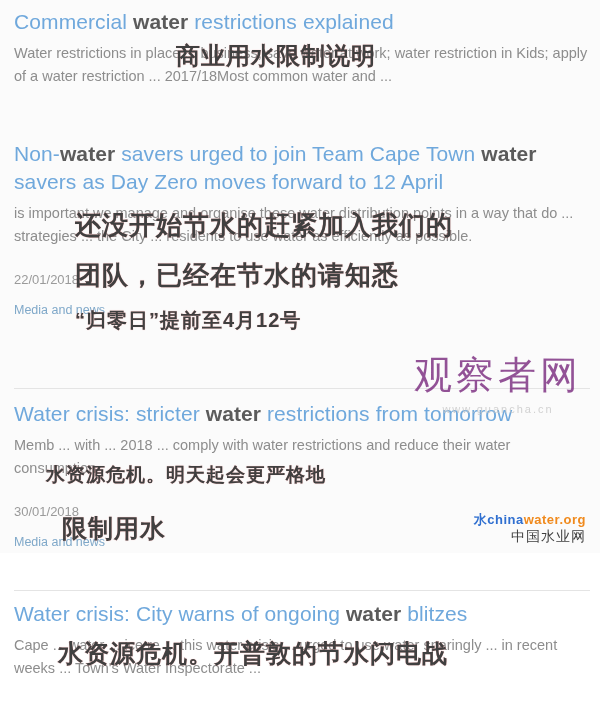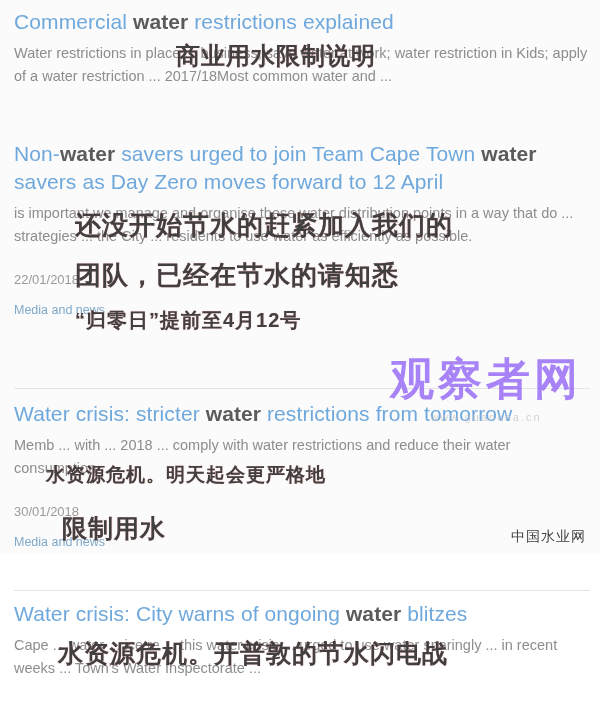--- a/index.html
+++ b/index.html
@@ -62,24 +62,24 @@
   
   .wm-guancha{
     position:absolute;
     right:18px;top:350px;
     text-align:center;
     color:#b9b9b9;
     opacity:.75;
     pointer-events:none;
   }
   .wm-guancha .cn{
-    font-size:44px;
-    font-weight:700;
+    font-size:38px;
+    font-weight:400;
     letter-spacing:4px;
-    color:#8b5cf6;
+    color:#701a75;
   }
   .wm-guancha .en{
     font-size:11px;
     letter-spacing:2px;
     color:#c4c4c4;
     margin-top:2px;
   }
   .wm-bottom{
     position:absolute;
     right:14px;bottom:8px;
@@ -149,16 +149,19 @@
   <div class="anno" style="left:46px;top:462px;font-size:19px;">水资源危机。明天起会更严格地</div>
   <div class="anno" style="left:62px;top:512px;font-size:25px;">限制用水</div>
   <div class="anno" style="left:58px;top:637px;font-size:25px;">水资源危机。开普敦的节水闪电战</div>
 
   <div class="wm-guancha">
     <div class="cn">观察者网</div>
     <div class="en">www.guancha.cn</div>
   </div>
 
   <div class="wm-bottom">
+    <div class="site">
+      <span class="blue">水</span><span class="blue">china</span><span class="orange">water.org</span>
+    </div>
     <div class="cn">中国水业网</div>
   </div>
 
 </div>
 
 </body></html>

